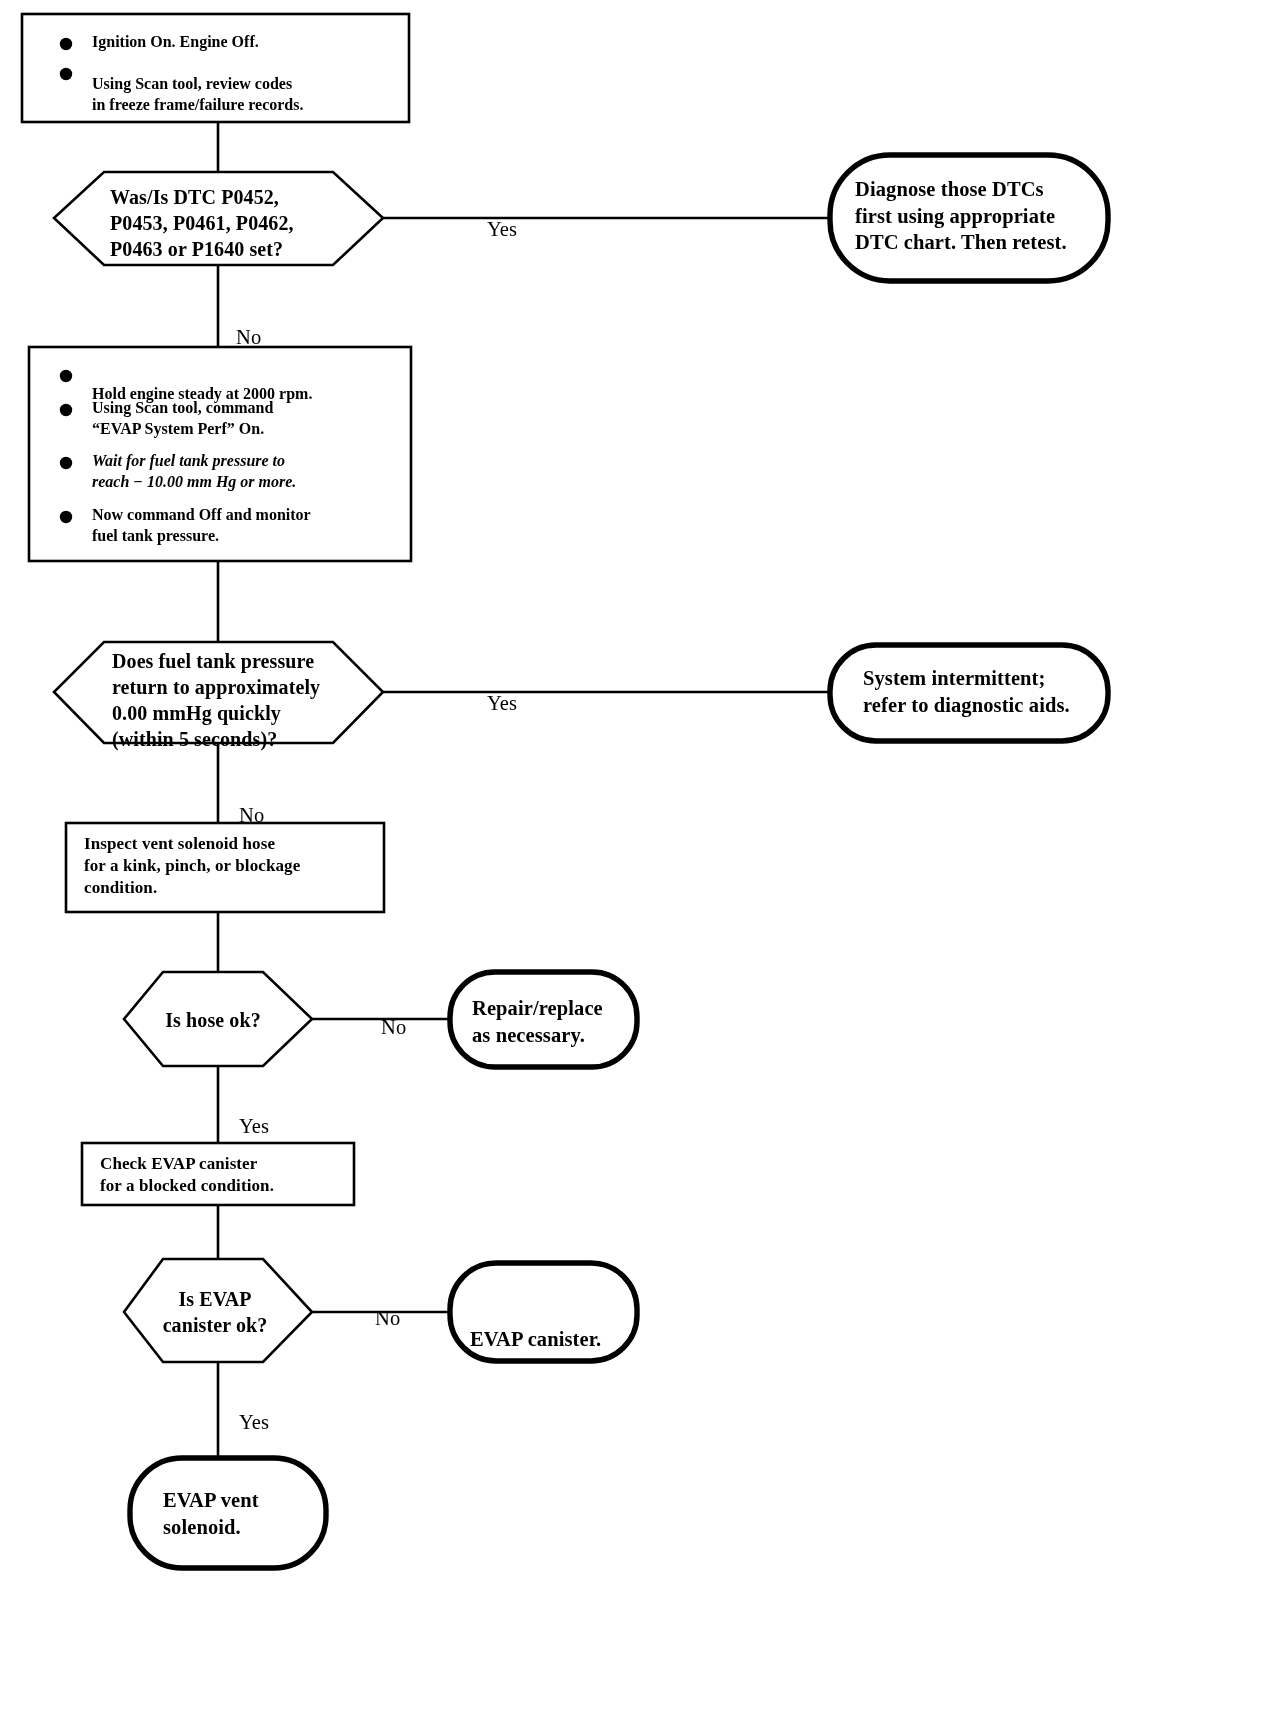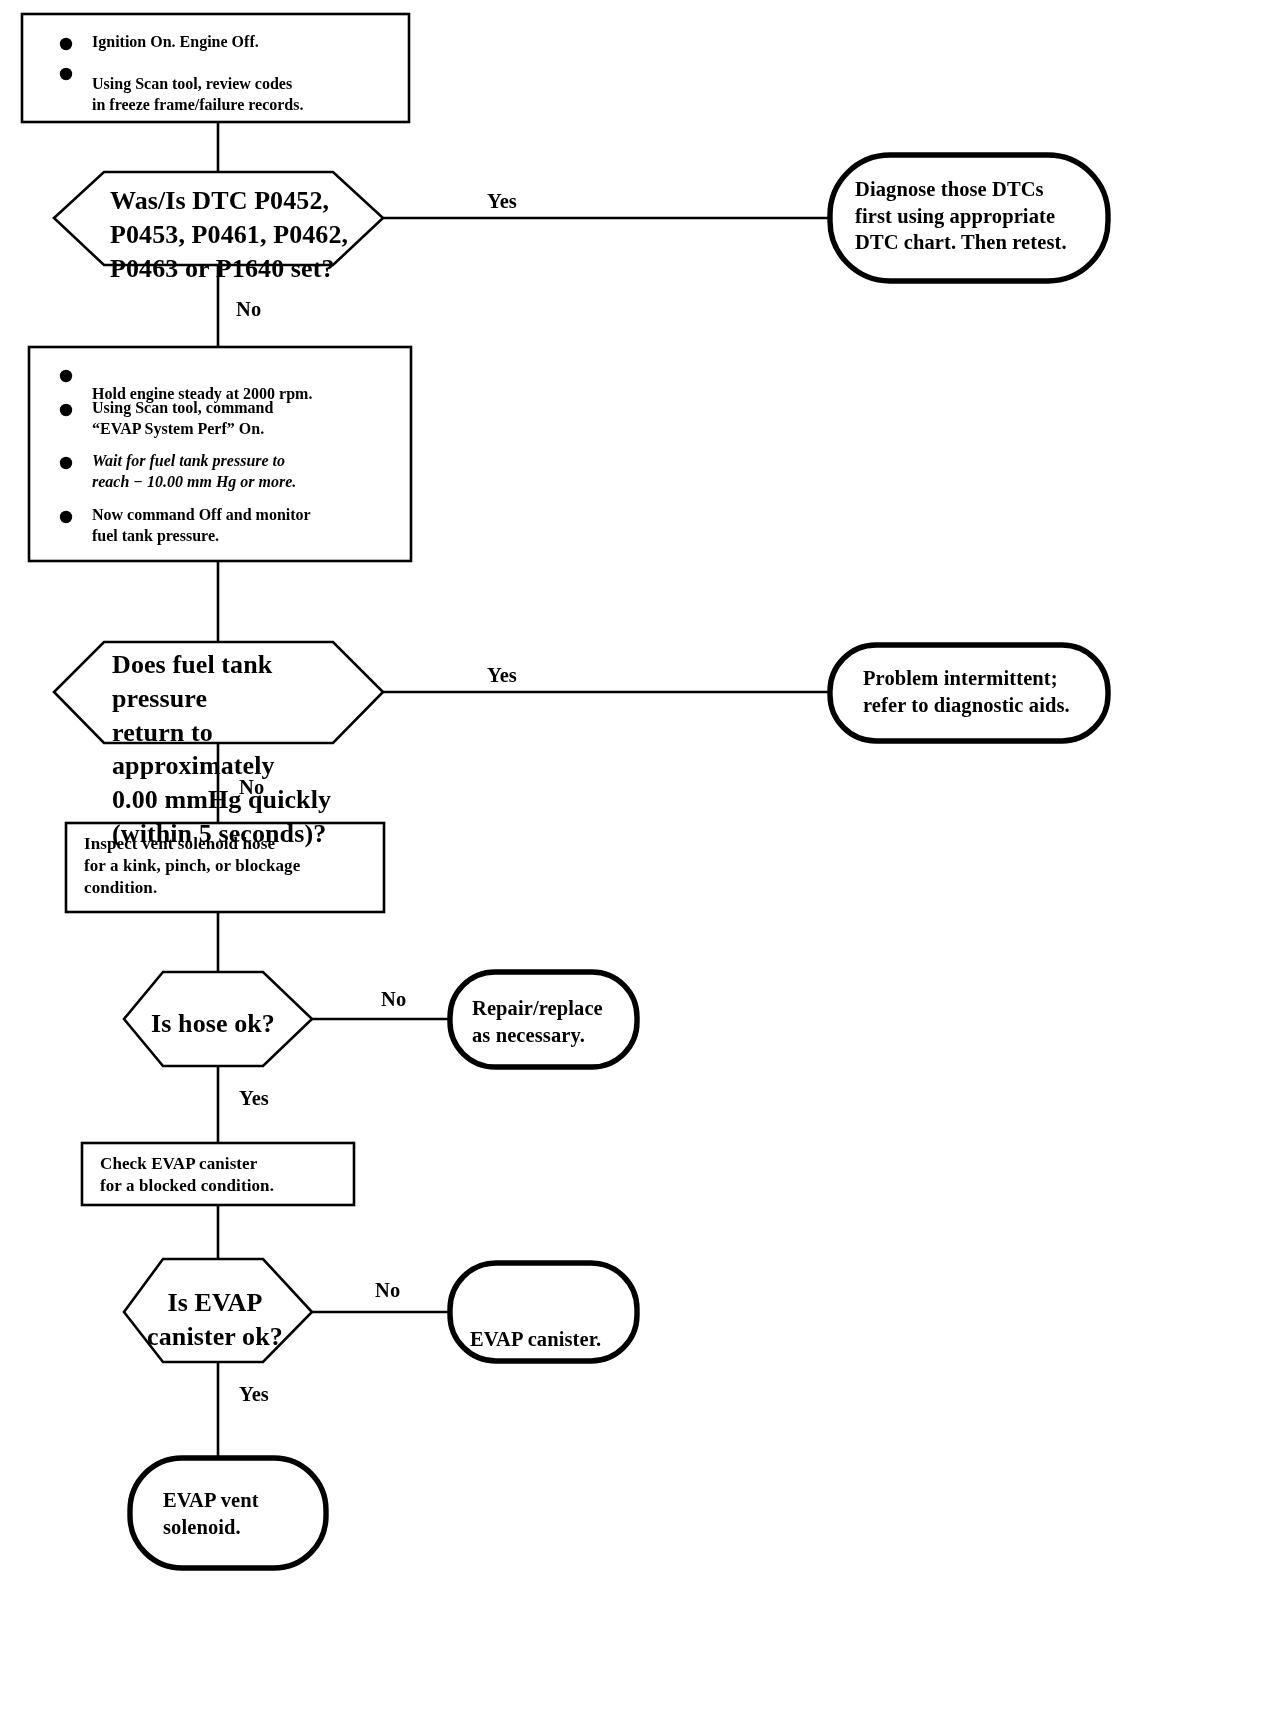--- a/index.html
+++ b/index.html
@@ -63,30 +63,31 @@
     font-weight: 700;
     color: #000000;
     line-height: 1.30;
     white-space: pre-line;
     letter-spacing: 0.1px;
   }
   .txt-proc {
     font-size: 17px;
   }
   .txt-hex {
-    font-size: 26px;
+    font-size: 20px;
     text-align: left;
   }
   .txt-term {
     font-size: 20.5px;
     text-align: left;
   }
   .txt-label {
     font-size: 20.5px;
-    font-weight: 700;
+    font-weight: 400;
+    margin-top: 28px;
   }
   .bullet-row {
     position: absolute;
     display: flex;
     align-items: flex-start;
   }
   .bullet-text {
     font-size: 16px;
     font-weight: 700;
     line-height: 1.30;
@@ -177,21 +178,21 @@
   <div class="bullet-row" style="left:92px; top:505px; width:320px;">
     <span class="bullet-text">Now command Off and monitor
 fuel tank pressure.</span>
   </div>
 
   <div class="txt txt-hex" style="left:112px; top:648px; width:260px;">Does fuel tank pressure
 return to approximately
 0.00 mmHg quickly
 (within 5 seconds)?</div>
 
-  <div class="txt txt-term" style="left:863px; top:665px; width:240px;">Problem intermittent;
+  <div class="txt txt-term" style="left:863px; top:665px; width:240px;">System intermittent;
 refer to diagnostic aids.</div>
 
   <div class="txt txt-proc" style="left:84px; top:833px; width:300px;">Inspect vent solenoid hose
 for a kink, pinch, or blockage
 condition.</div>
 
   <div class="txt txt-hex" style="left:138px; top:1007px; width:150px; text-align:center;">Is hose ok?</div>
 
   <div class="txt txt-term" style="left:472px; top:995px; width:165px;">Repair/replace
 as necessary.</div>

